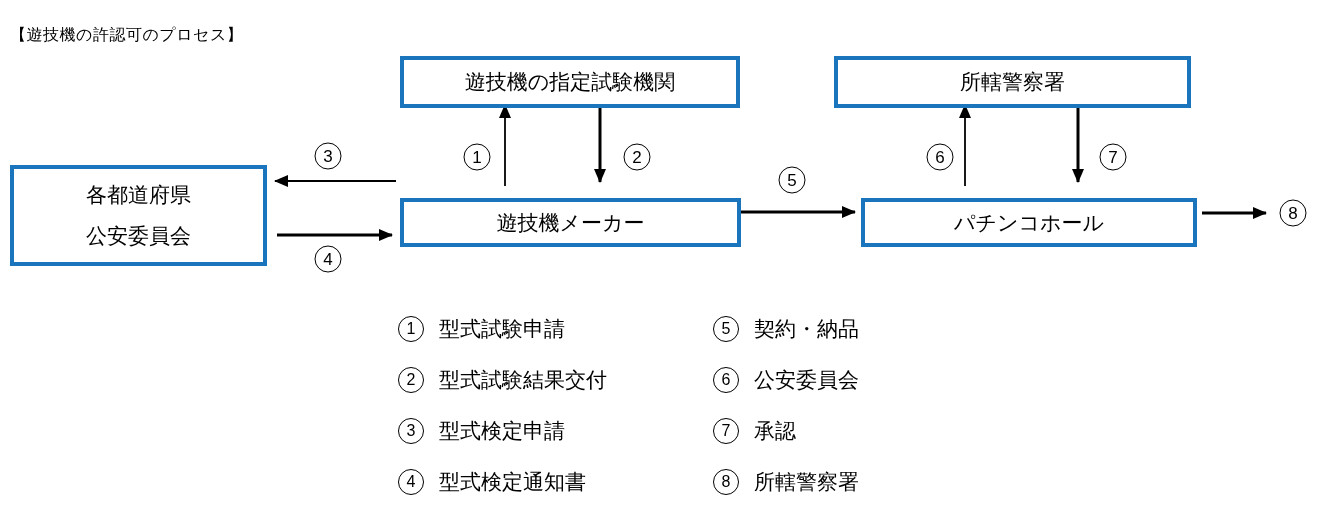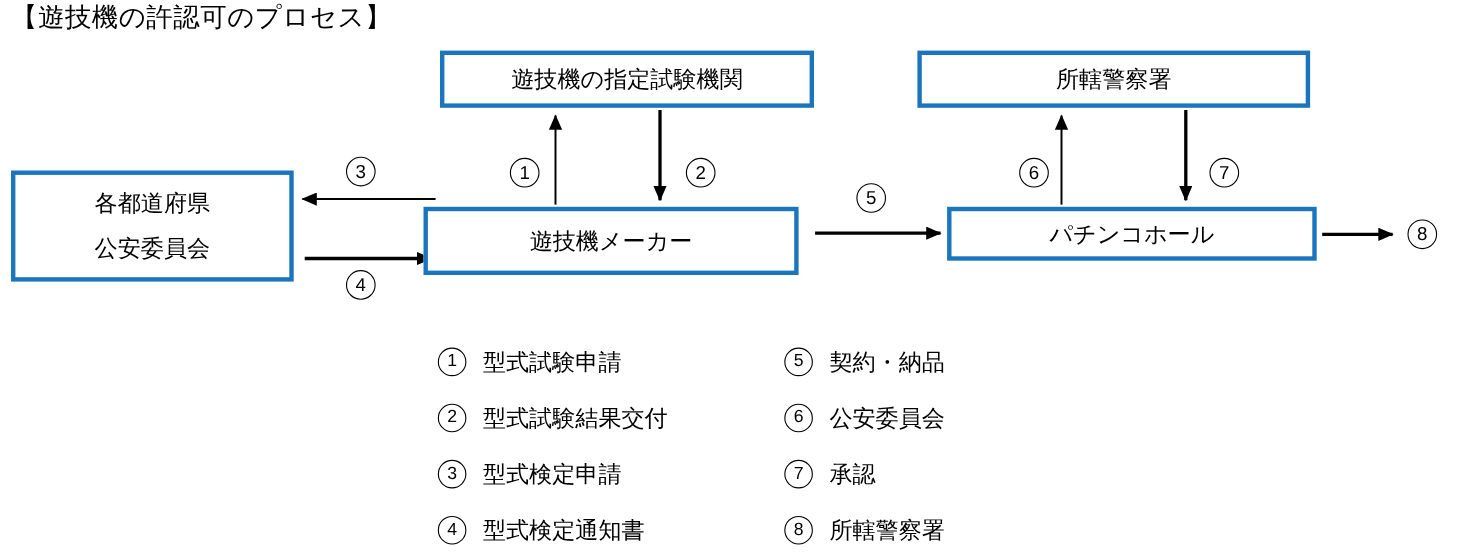--- a/index.html
+++ b/index.html
@@ -12,36 +12,37 @@
   .canvas {
     position: relative;
     width: 1326px;
     height: 509px;
     background: var(--background, #FFFFFF);
     overflow: hidden;
   }
   .title {
     position: absolute;
     left: 10px;
-    top: 0;
-    font-size: 24px;
+    top: 25px;
+    font-size: 16px;
     letter-spacing: 0.5px;
     white-space: nowrap;
   }
   .box {
     position: absolute;
     box-sizing: border-box;
     border: 4px solid var(--box-border, #1B75BC);
     background: #FFFFFF;
     display: flex;
     align-items: center;
     justify-content: center;
     font-size: 21px;
     text-align: center;
     white-space: nowrap;
+    margin-top: 10px;
   }
   .box.two-line {
     flex-direction: column;
     justify-content: space-evenly;
   }
   .arrows {
     position: absolute;
     left: 0;
     top: 0;
     pointer-events: none;
@@ -122,21 +123,21 @@
 
   <div class="box" style="left:834px; top:46px; width:357px; height:52px;">
     <span>所轄警察署</span>
   </div>
 
   <div class="box two-line" style="left:10px; top:155px; width:257px; height:101px;">
     <span>各都道府県</span>
     <span>公安委員会</span>
   </div>
 
-  <div class="box" style="left:385px; top:188px; width:341px; height:62px;">
+  <div class="box" style="left:400px; top:188px; width:341px; height:49px;">
     <span>遊技機メーカー</span>
   </div>
 
   <div class="box" style="left:861px; top:188px; width:336px; height:49px;">
     <span>パチンコホール</span>
   </div>
 
   <span class="cnum" style="left:477px; top:157px;">1</span>
   <span class="cnum" style="left:637px; top:157px;">2</span>
   <span class="cnum" style="left:328px; top:156px;">3</span>

